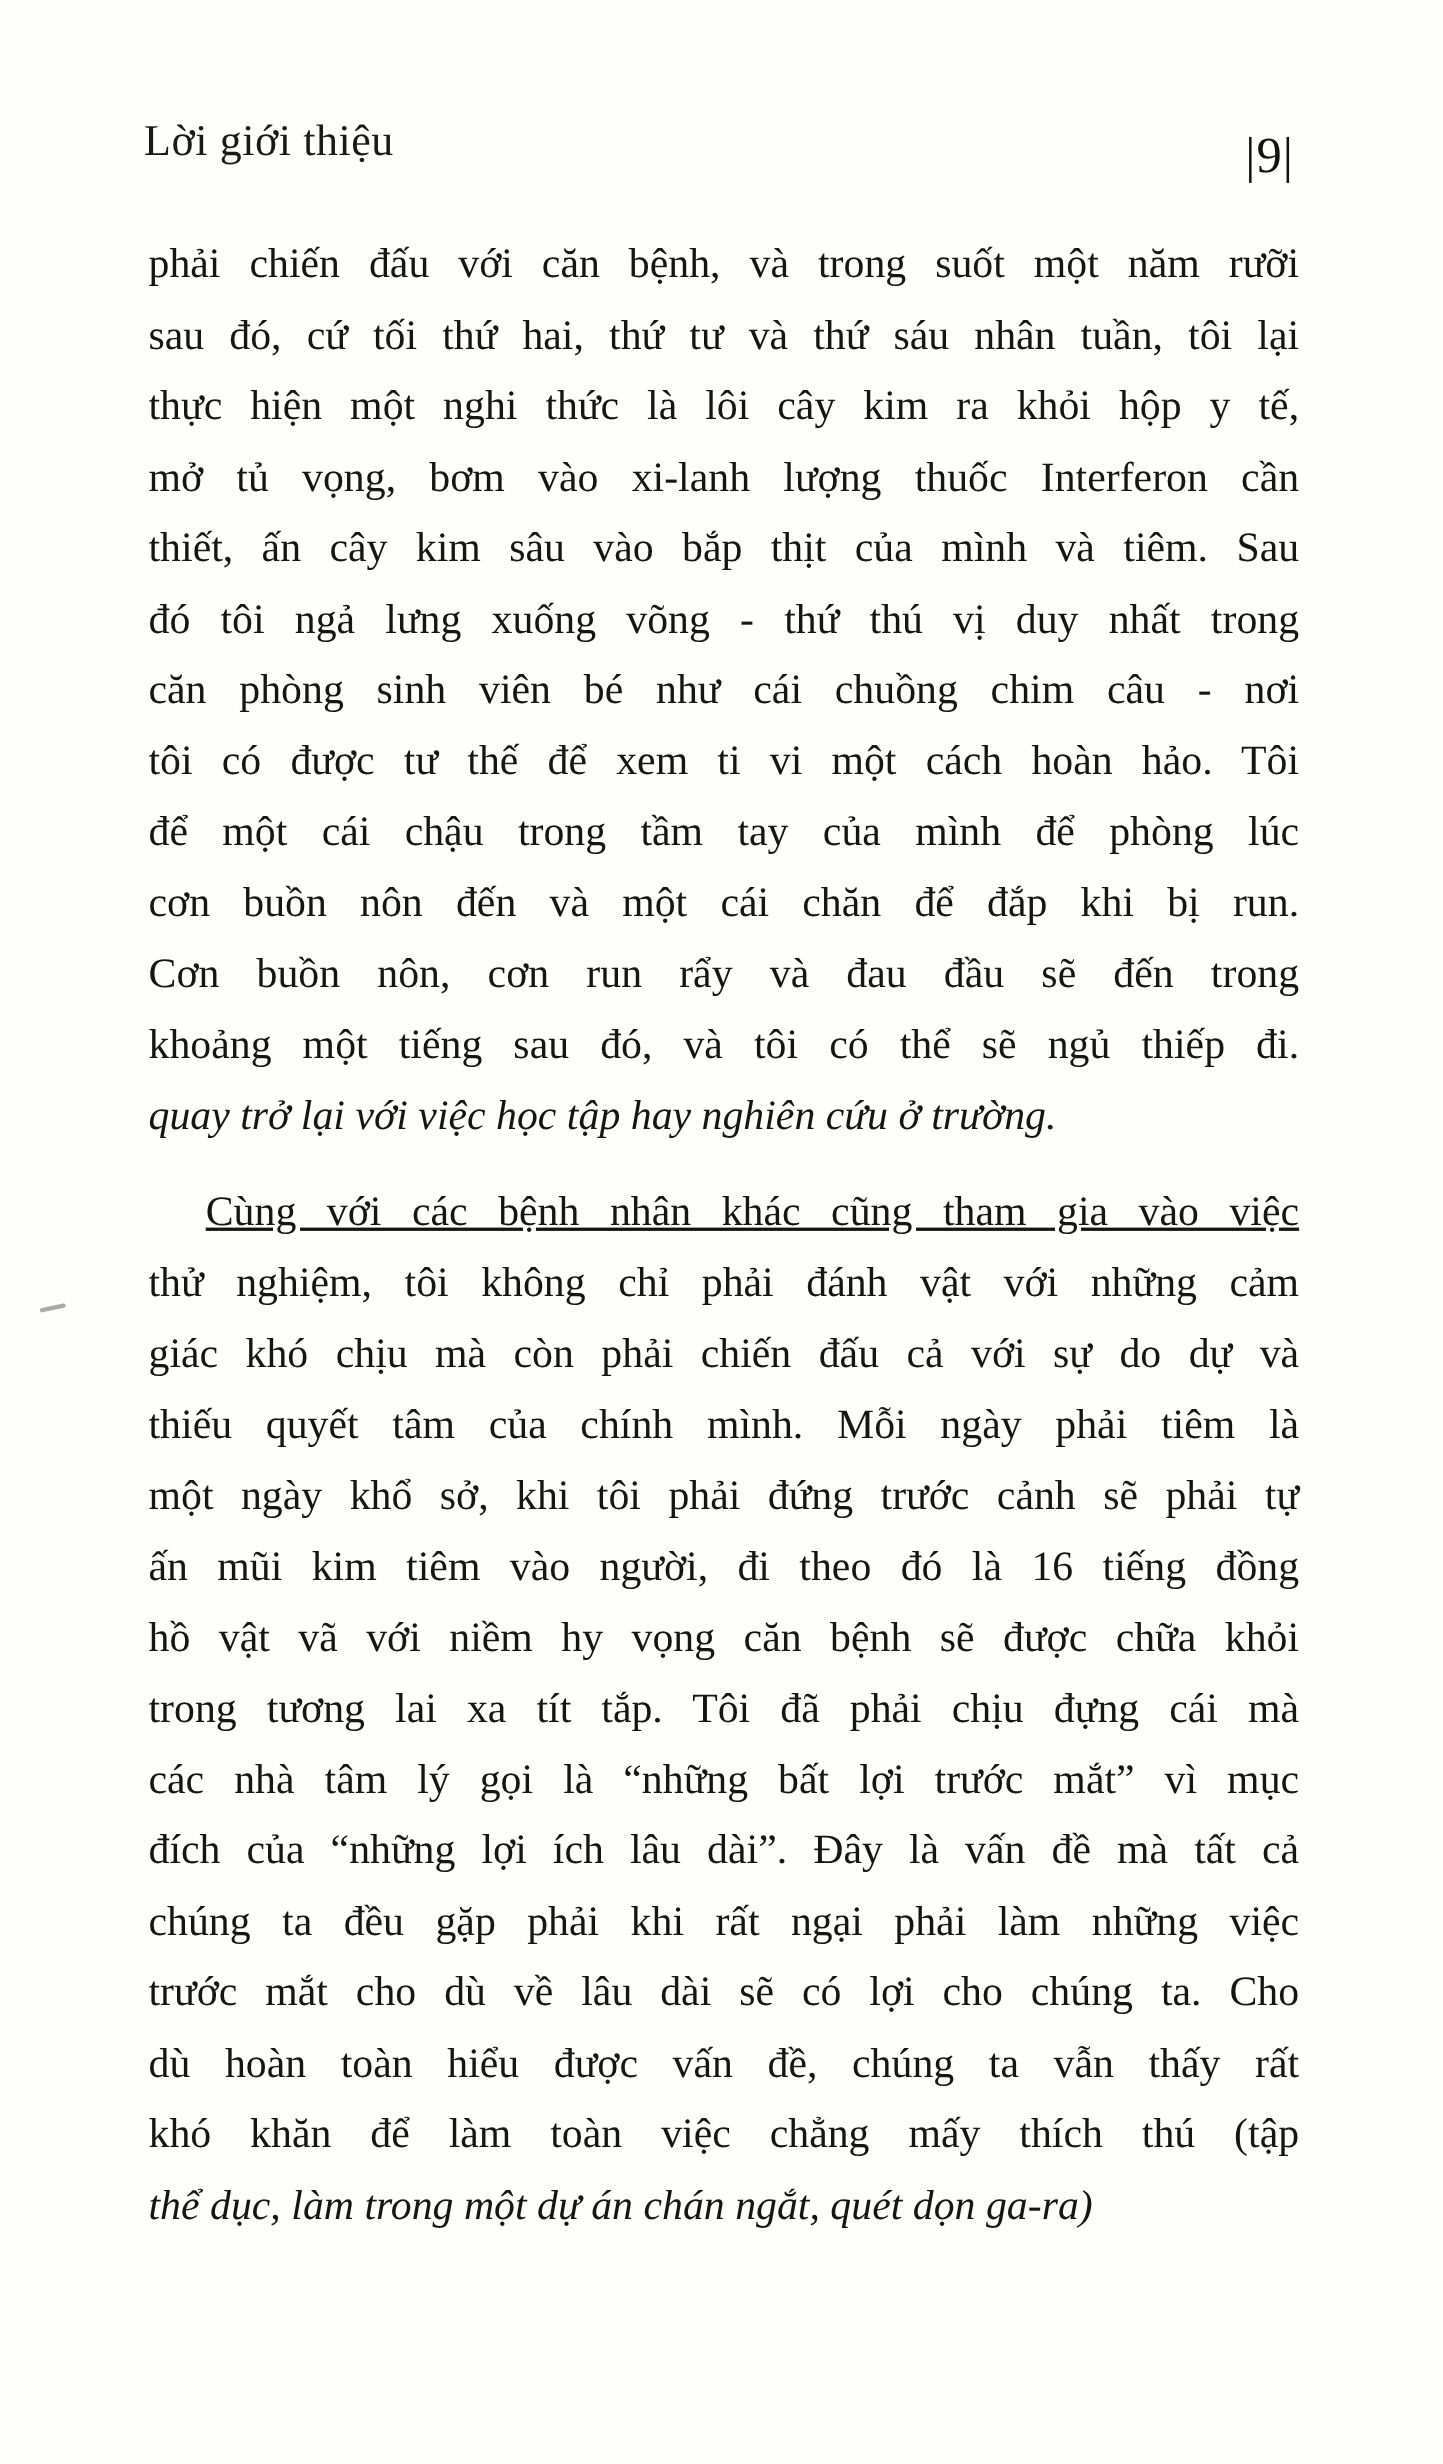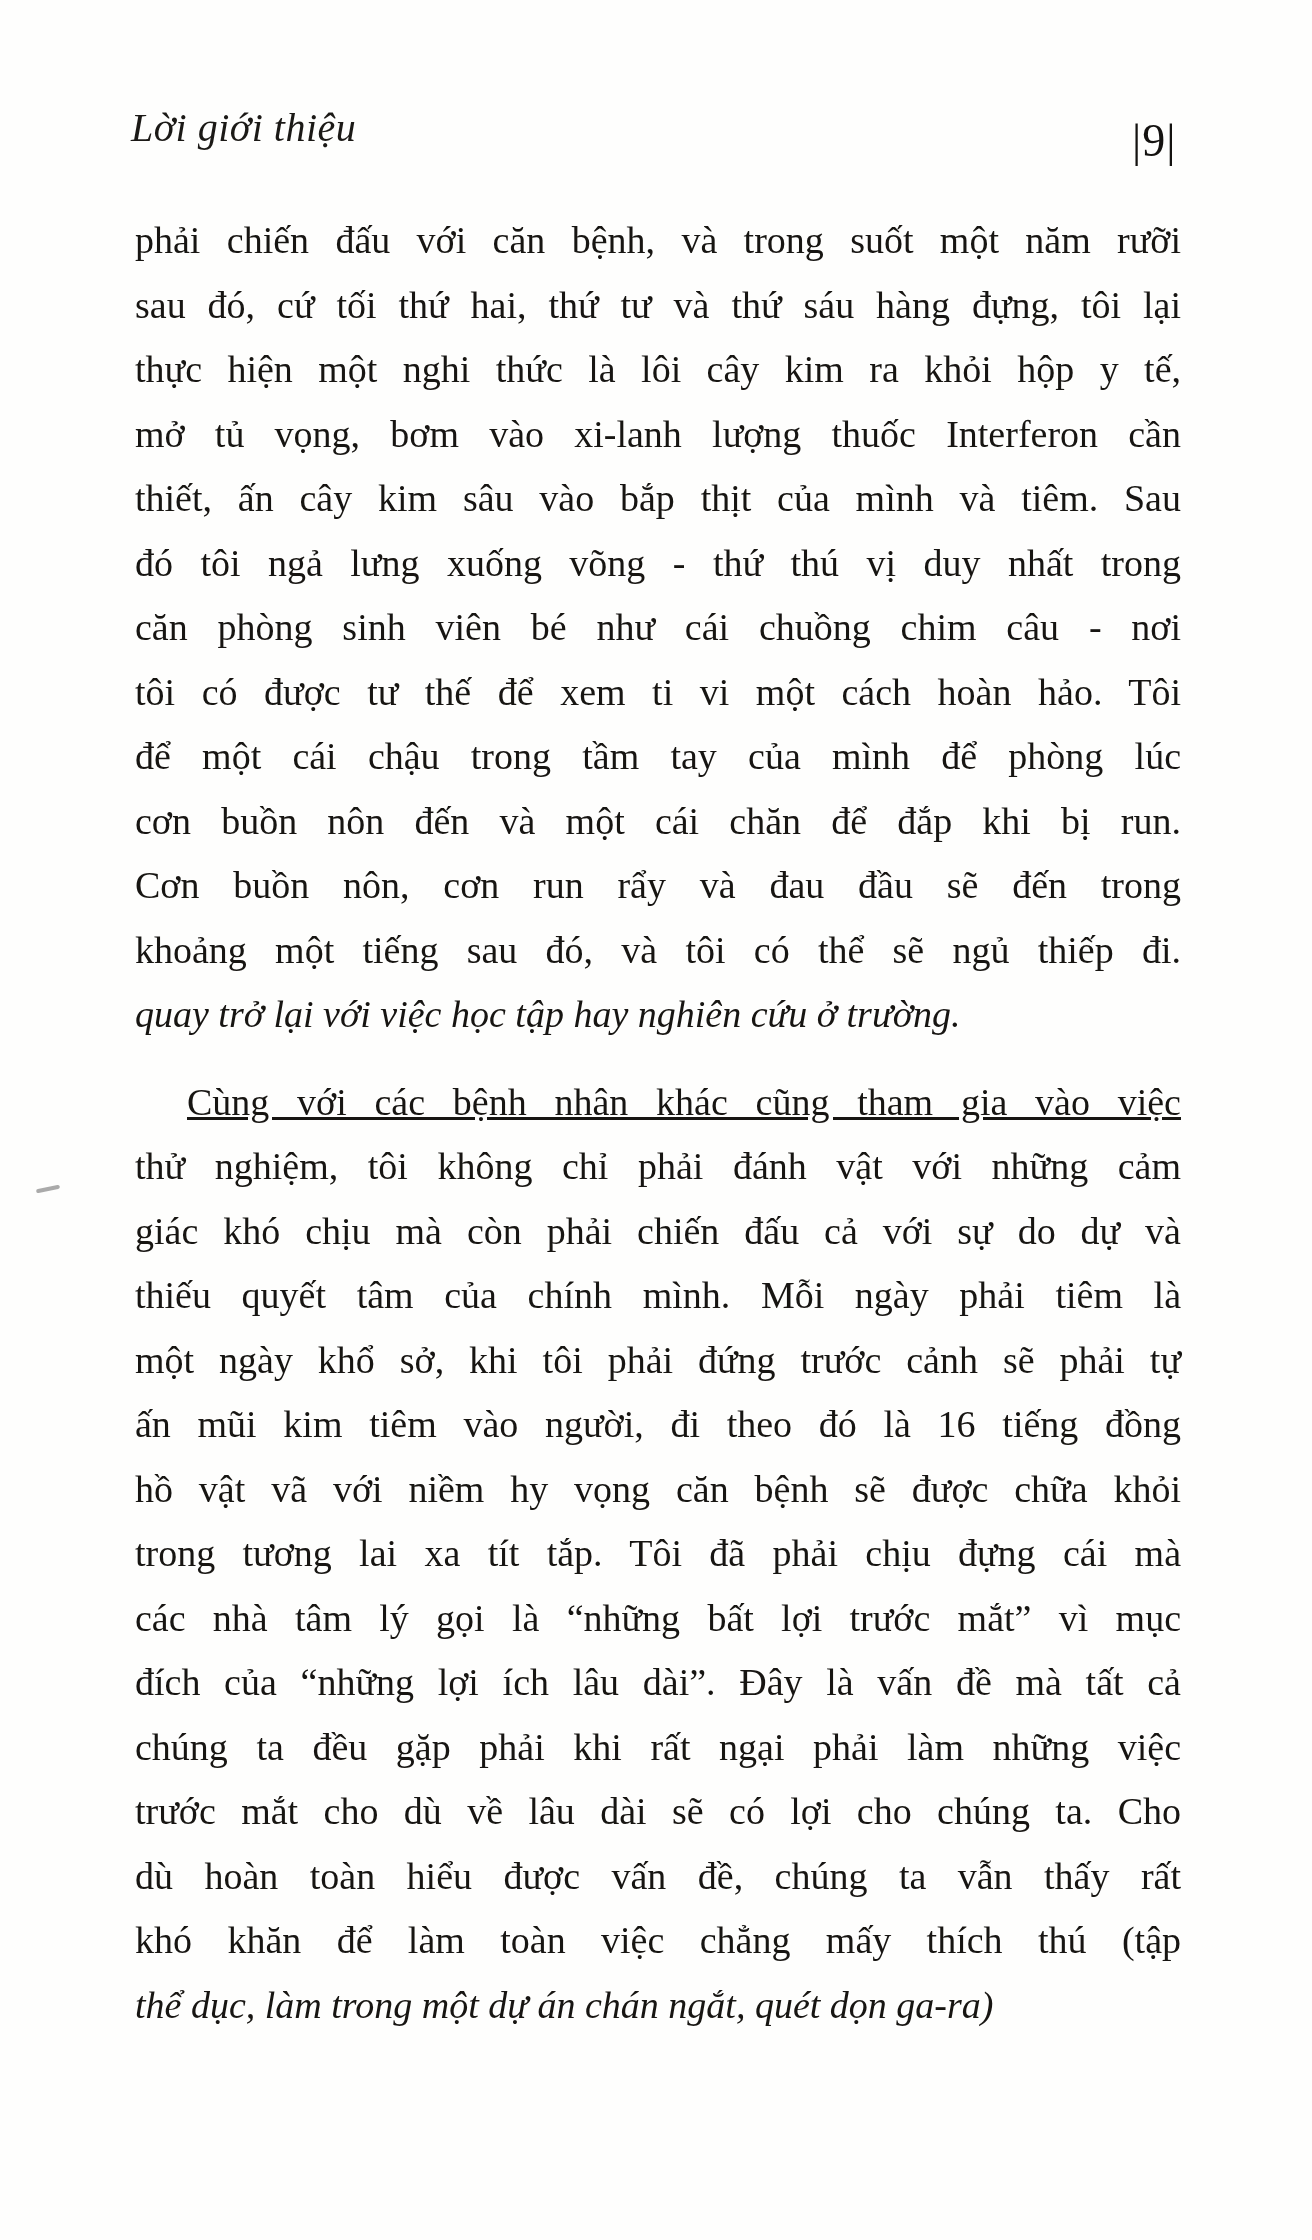--- a/index.html
+++ b/index.html
@@ -13,21 +13,20 @@
     height: 2240px;
     background: #fefefd;
     overflow: hidden;
     font-family: "Liberation Serif", "DejaVu Serif", serif;
     color: #171512;
   }
   .running-title {
     position: absolute;
     left: 131px;
     top: 104px;
-    font-style: italic;
     font-size: 40px;
     line-height: 1.2;
     letter-spacing: 0.5px;
     color: #1b1916;
   }
   .page-number {
     position: absolute;
     left: 1132px;
     top: 116px;
     font-size: 46px;
@@ -80,21 +79,21 @@
 
   <div class="running-title">Lời giới thiệu</div>
 
   <div class="page-number">|9|</div>
 
   <div class="margin-mark"></div>
 
   <div class="body-text">
       <div class="para">
         <div class="line">phải chiến đấu với căn bệnh, và trong suốt một năm rưỡi</div>
-        <div class="line">sau đó, cứ tối thứ hai, thứ tư và thứ sáu hàng đựng, tôi lại</div>
+        <div class="line">sau đó, cứ tối thứ hai, thứ tư và thứ sáu nhân tuần, tôi lại</div>
         <div class="line">thực hiện một nghi thức là lôi cây kim ra khỏi hộp y tế,</div>
         <div class="line">mở tủ vọng, bơm vào xi-lanh lượng thuốc Interferon cần</div>
         <div class="line">thiết, ấn cây kim sâu vào bắp thịt của mình và tiêm. Sau</div>
         <div class="line">đó tôi ngả lưng xuống võng - thứ thú vị duy nhất trong</div>
         <div class="line">căn phòng sinh viên bé như cái chuồng chim câu - nơi</div>
         <div class="line">tôi có được tư thế để xem ti vi một cách hoàn hảo. Tôi</div>
         <div class="line">để một cái chậu trong tầm tay của mình để phòng lúc</div>
         <div class="line">cơn buồn nôn đến và một cái chăn để đắp khi bị run.</div>
         <div class="line">Cơn buồn nôn, cơn run rẩy và đau đầu sẽ đến trong</div>
         <div class="line">khoảng một tiếng sau đó, và tôi có thể sẽ ngủ thiếp đi.</div>

